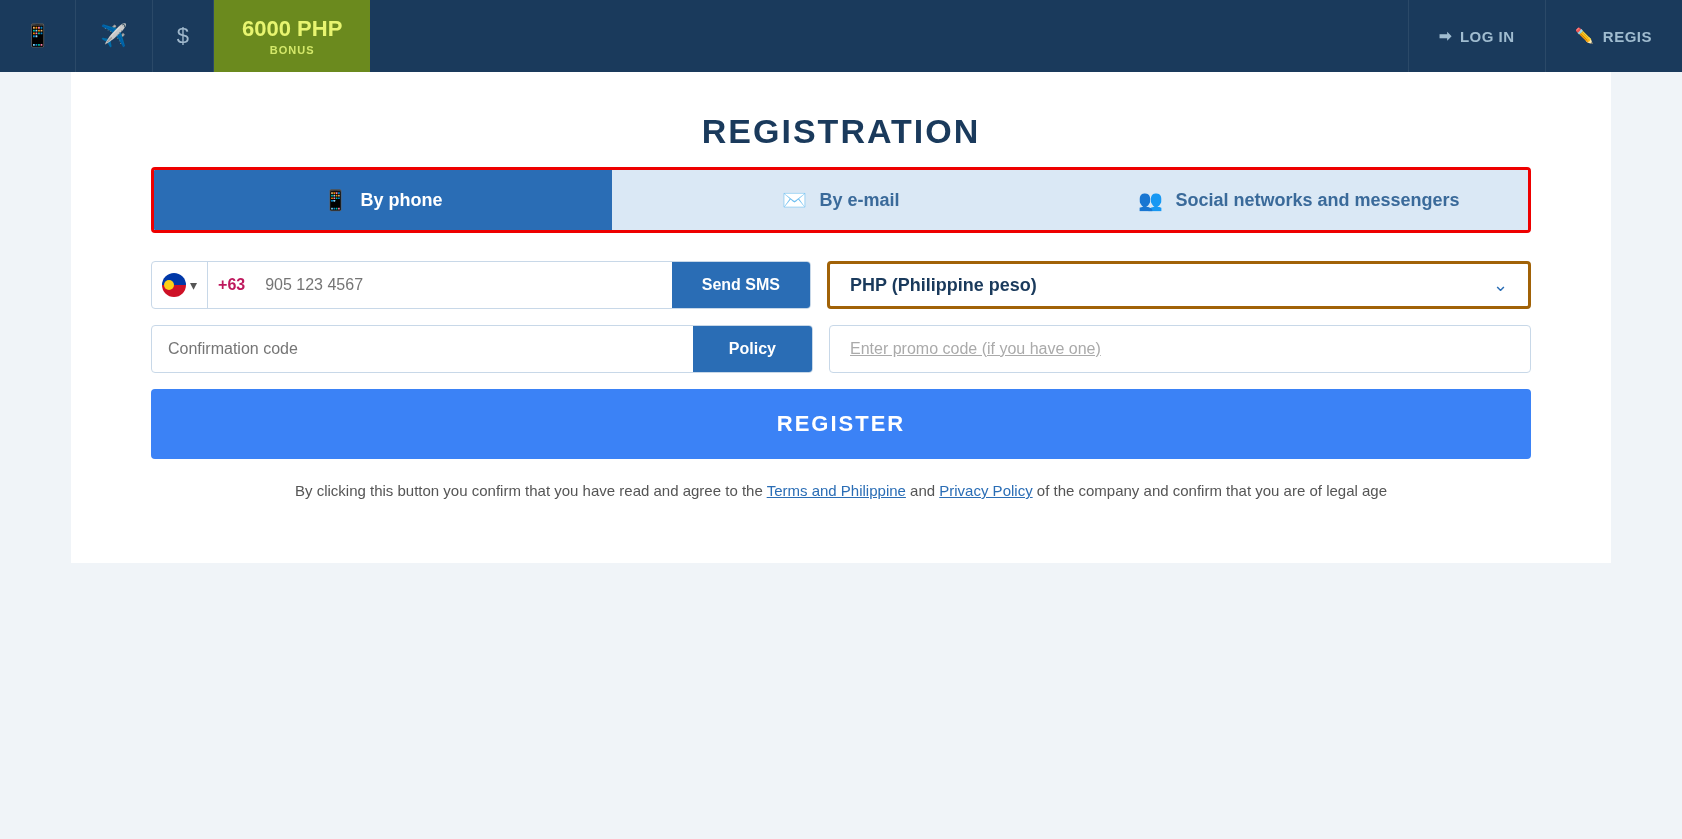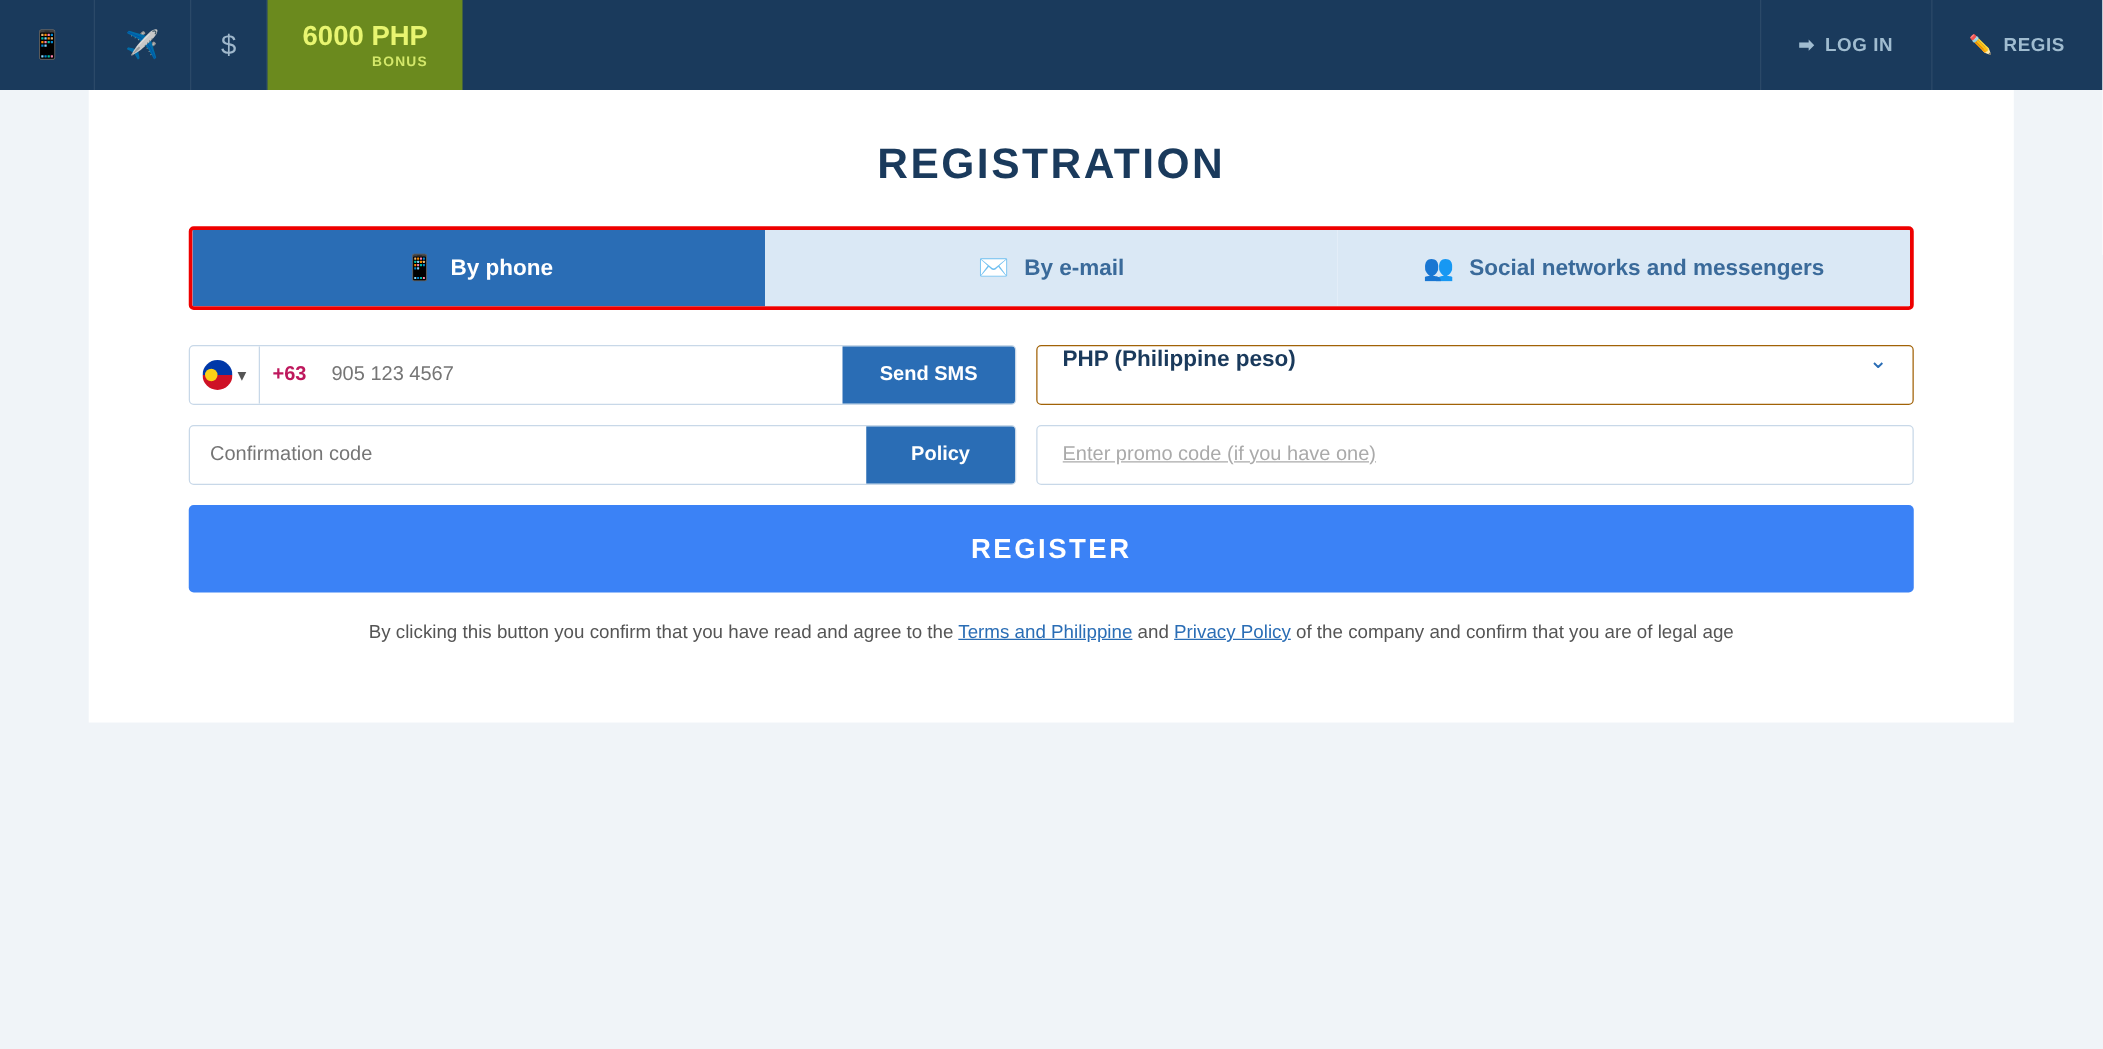--- a/index.html
+++ b/index.html
@@ -26,21 +26,21 @@
       cursor: pointer;
       border-right: 1px solid rgba(255,255,255,0.08);
     }
     .nav-item .nav-icon { font-size: 22px; }
     .nav-bonus {
       background: #6b8a1e;
       color: #d4e86a;
       font-weight: bold;
       font-size: 15px;
       padding: 0 28px;
-      text-align: right;
+      text-align: center;
       display: flex;
       flex-direction: column;
       justify-content: center;
       line-height: 1.3;
     }
     .nav-bonus .amount { font-size: 22px; color: #e8f570; }
     .nav-bonus .bonus-label { font-size: 11px; letter-spacing: 1px; }
     .nav-spacer { flex: 1; }
     .nav-right {
       display: flex;
@@ -67,21 +67,21 @@
       margin: 0 auto;
       padding: 40px 80px 60px;
     }
 
     .page-title {
       text-align: center;
       font-size: 34px;
       font-weight: 900;
       color: #1a3a5c;
       letter-spacing: 2px;
-      margin-bottom: 30px;
+      margin-bottom: 16px;
     }
 
     
     .tab-row {
       display: flex;
       border: 3px solid #e00;
       border-radius: 4px;
       overflow: hidden;
       margin-bottom: 28px;
     }
@@ -171,24 +171,24 @@
       border: none;
       padding: 0 30px;
       font-size: 16px;
       font-weight: 700;
       cursor: pointer;
       white-space: nowrap;
     }
 
     .currency-select {
       flex: 1;
-      border: 1px solid #a16207;
-      border-radius: 4px;
-      display: flex;
-      align-items: flex-start;
+      border: 3px solid #a16207;
+      border-radius: 4px;
+      display: flex;
+      align-items: center;
       justify-content: space-between;
       padding: 0 20px;
       background: #fff;
       cursor: pointer;
     }
     .currency-label {
       font-size: 18px;
       font-weight: 600;
       color: #1a3a5c;
     }

